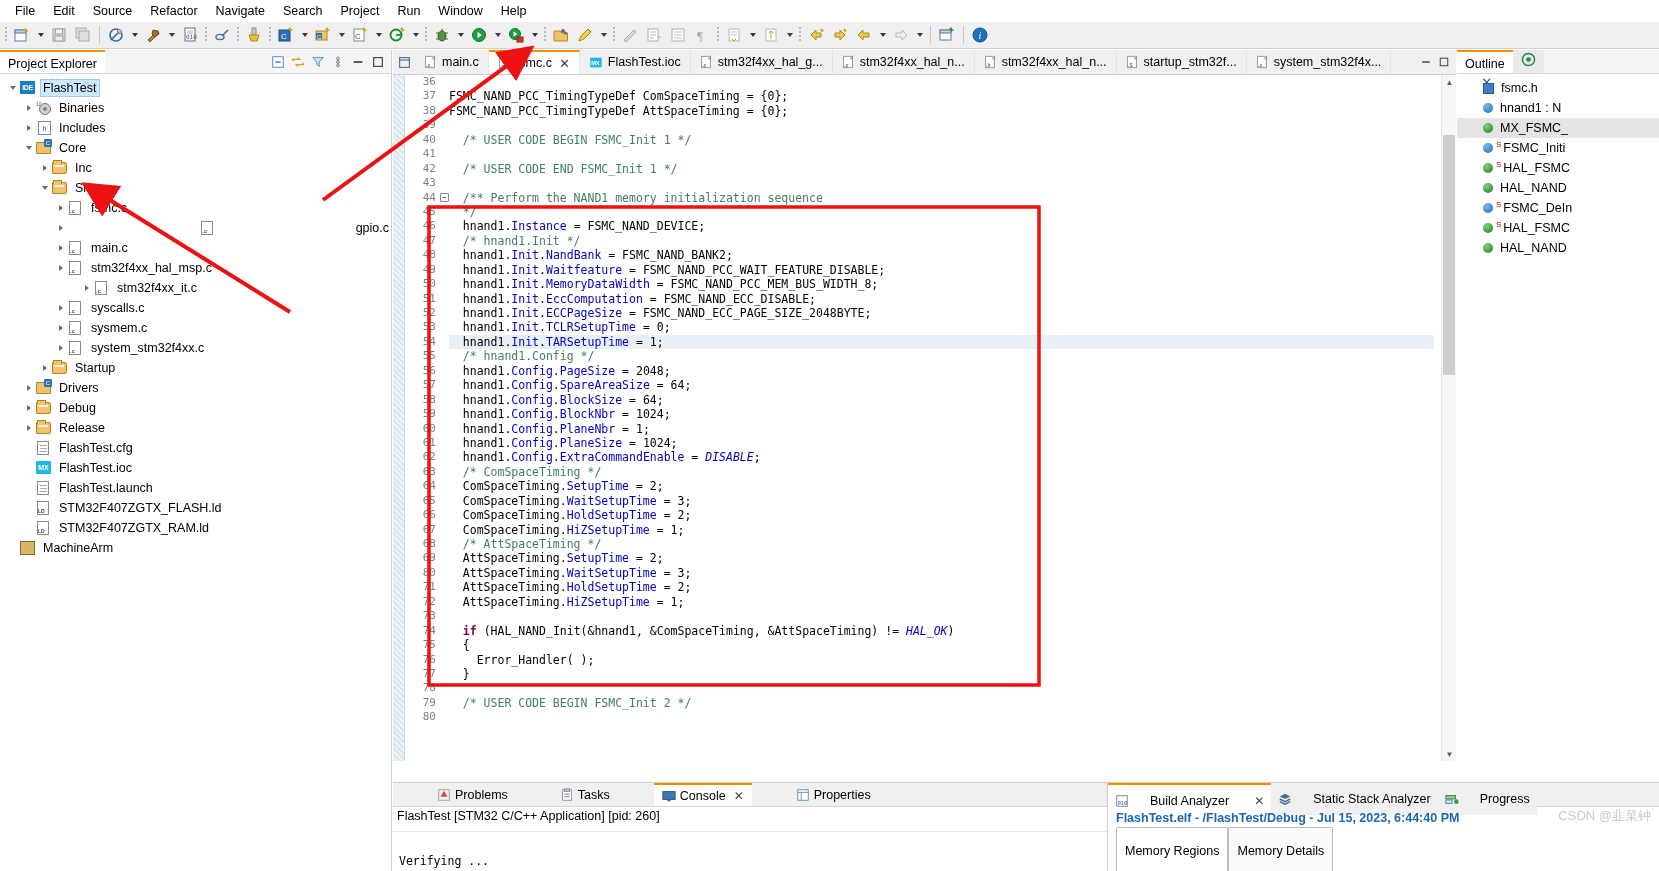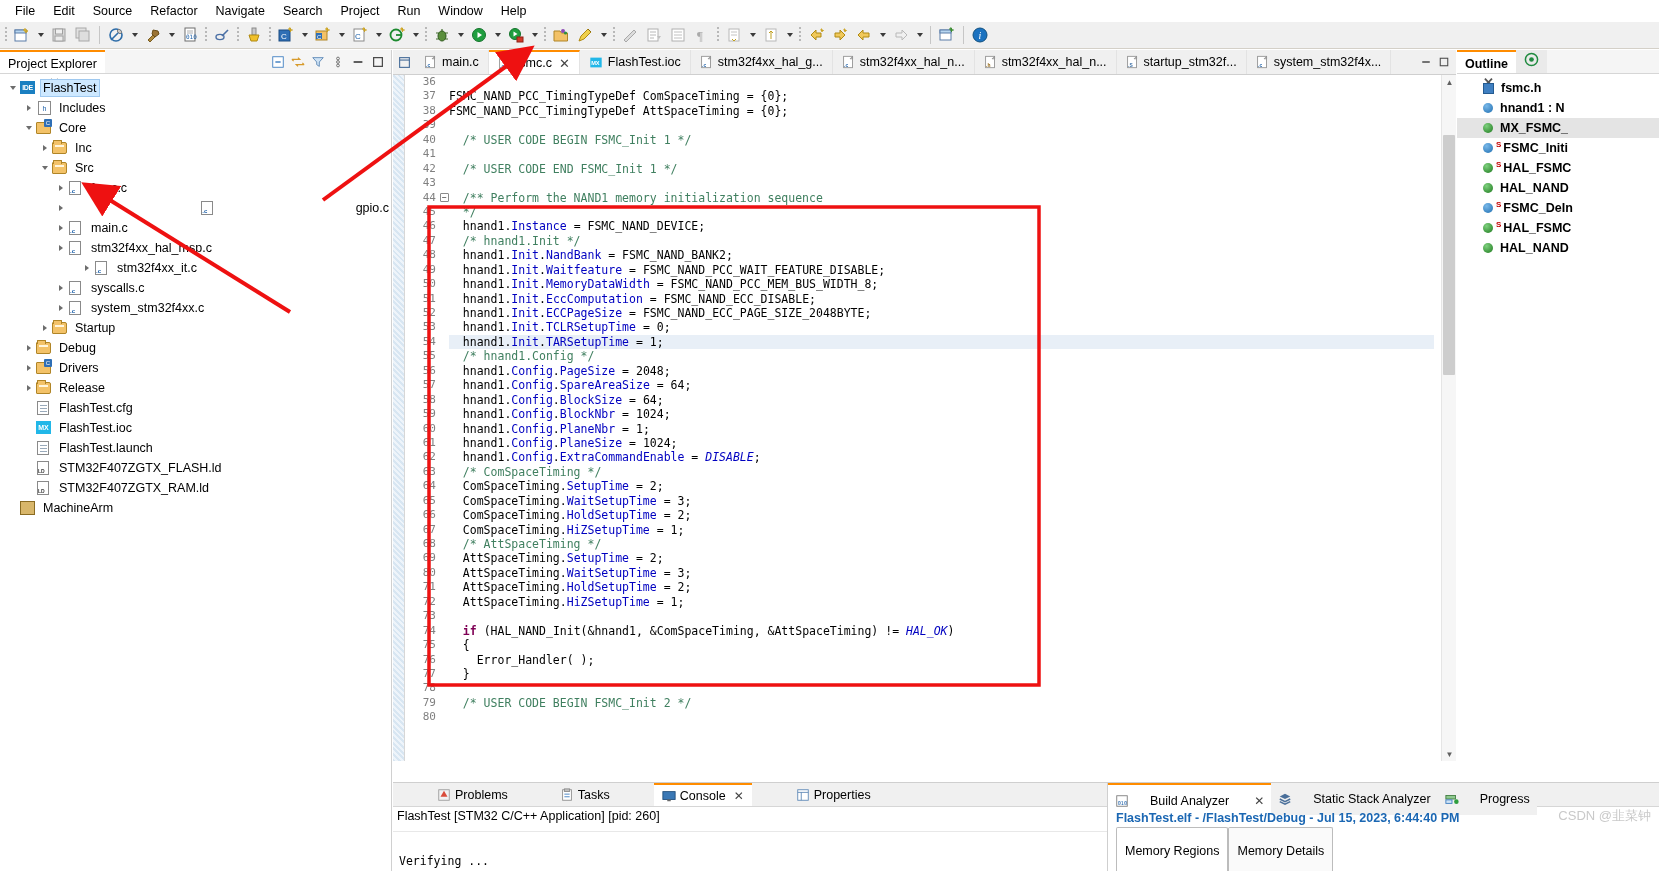--- a/index.html
+++ b/index.html
@@ -217,21 +217,21 @@
   .ctool.pressed { background:#d4e9fb; border-color:#7faed6; border-radius:2px; }
   .console-title { font-size: 12.5px; padding: 2px 4px 0 4px; }
   .console-body {
     position:absolute; left:0; top:48px; right: 15px; bottom: 0; background:#fff;
     border-top: 1px solid #e8e8e8;
     font-family: "DejaVu Sans Mono", monospace; font-size: 11.5px; padding: 22px 6px 0 6px;
   }
   .console-vscroll { position:absolute; right:0; top:48px; bottom:0; width:15px; background:#f6f6f6; border-left:1px solid #e8e8e8; }
 
   
-  .rightcol { position:absolute; left: 1457px; top: 0; width: 202px; height: 673px; font-weight: bold; }
+  .rightcol { position:absolute; left: 1457px; top: 0; width: 202px; height: 673px; }
   .outline {
     position:absolute; left:0; top:0; width: 202px; height: 682px; background:#fff;
   }
   .otabbar { height: 24px; background:#f5f5f5; display:flex; align-items:stretch; border-bottom:1px solid #d6d6d6;}
   .olist { padding-top: 4px; font-size: 12.5px; }
   .orow { display:flex; align-items:center; height: 20px; padding-left: 26px; white-space:nowrap; cursor:default; }
   .orow.sel { background:#e4e4e4; }
   .obullet { width: 10px; height: 10px; border-radius: 50%; margin-right: 7px; flex:none; }
   .obullet.blue { background: radial-gradient(circle at 35% 30%, #79b8e8, #1f6fb2); }
   .obullet.green { background: radial-gradient(circle at 35% 30%, #7fd07f, #1d7a1d); }
@@ -575,20 +575,27 @@
           <div class="trow sel" style="padding-left: 6px;">
             <span class="twist o"></span>
             <span class="ticon">
               <div class="ic-ide">IDE</div>
             </span>
             <span class="tlabel">FlashTest</span>
           </div>
           <div class="trow" style="padding-left: 22px;">
             <span class="twist c"></span>
             <span class="ticon">
+              <div class="ic-bin"></div>
+            </span>
+            <span class="tlabel">Binaries</span>
+          </div>
+          <div class="trow" style="padding-left: 22px;">
+            <span class="twist c"></span>
+            <span class="ticon">
               <div class="ic-inc"></div>
             </span>
             <span class="tlabel">Includes</span>
           </div>
           <div class="trow" style="padding-left: 22px;">
             <span class="twist o"></span>
             <span class="ticon">
               <div class="ic-cfolder"></div>
             </span>
             <span class="tlabel">Core</span>
@@ -647,42 +654,49 @@
             <span class="ticon">
               <div class="ic-cfile"></div>
             </span>
             <span class="tlabel">syscalls.c</span>
           </div>
           <div class="trow" style="padding-left: 54px;">
             <span class="twist c"></span>
             <span class="ticon">
               <div class="ic-cfile"></div>
             </span>
+            <span class="tlabel">sysmem.c</span>
+          </div>
+          <div class="trow" style="padding-left: 54px;">
+            <span class="twist c"></span>
+            <span class="ticon">
+              <div class="ic-cfile"></div>
+            </span>
             <span class="tlabel">system_stm32f4xx.c</span>
           </div>
           <div class="trow" style="padding-left: 38px;">
             <span class="twist c"></span>
             <span class="ticon">
               <div class="ic-folder src"></div>
             </span>
             <span class="tlabel">Startup</span>
           </div>
           <div class="trow" style="padding-left: 22px;">
             <span class="twist c"></span>
             <span class="ticon">
+              <div class="ic-cfolder"></div>
+            </span>
+            <span class="tlabel">Drivers</span>
+          </div>
+          <div class="trow" style="padding-left: 22px;">
+            <span class="twist c"></span>
+            <span class="ticon">
               <div class="ic-folder src"></div>
             </span>
             <span class="tlabel">Debug</span>
-          </div>
-          <div class="trow" style="padding-left: 22px;">
-            <span class="twist c"></span>
-            <span class="ticon">
-              <div class="ic-cfolder"></div>
-            </span>
-            <span class="tlabel">Drivers</span>
           </div>
           <div class="trow" style="padding-left: 22px;">
             <span class="twist c"></span>
             <span class="ticon">
               <div class="ic-folder src"></div>
             </span>
             <span class="tlabel">Release</span>
           </div>
           <div class="trow" style="padding-left: 22px;">
             <span class="twist "></span>

